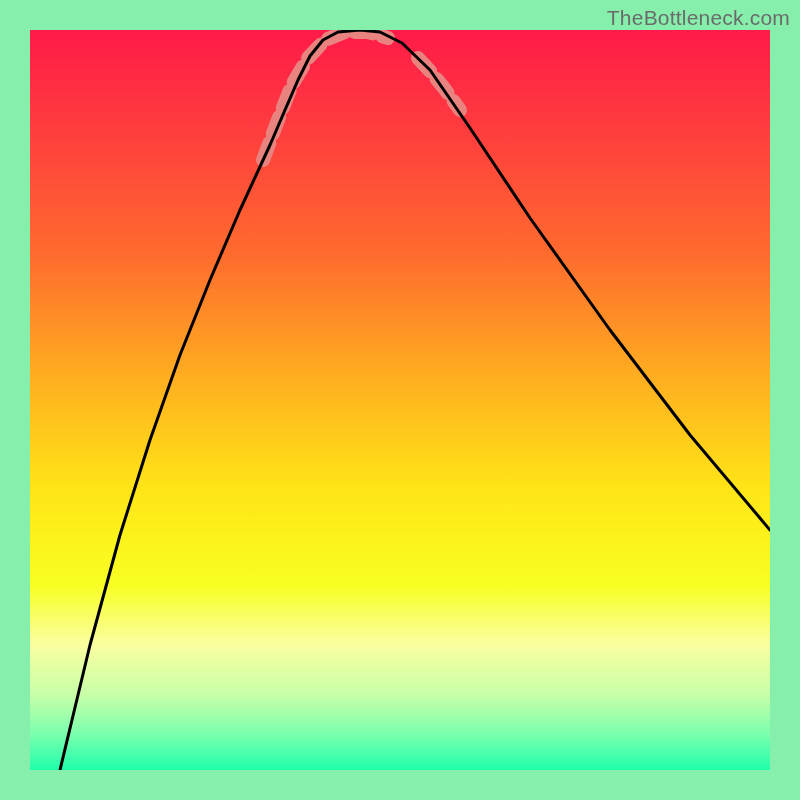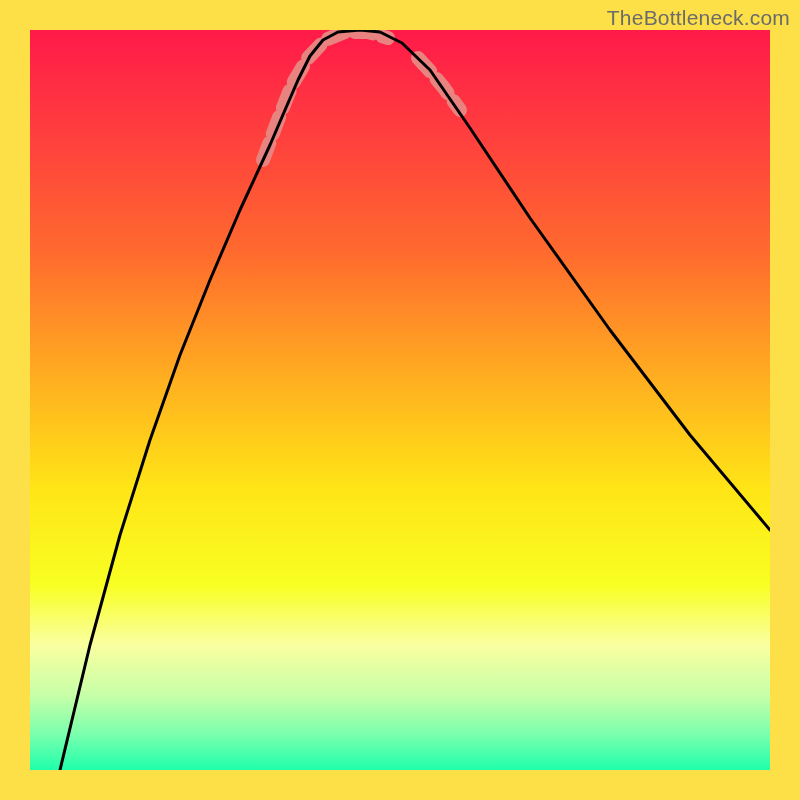--- a/index.html
+++ b/index.html
@@ -10,21 +10,21 @@
     background: #000;
     overflow: hidden;
     font-family: Arial, Helvetica, sans-serif;
   }
   .frame {
     position: absolute;
     left: 0;
     top: 0;
     width: 800px;
     height: 800px;
-    background: #fde047;
+    background: #86efac;
   }
   .plot {
     position: absolute;
     left: 30px;
     top: 30px;
     width: 740px;
     height: 740px;
     overflow: hidden;
   }
   .gradient {

